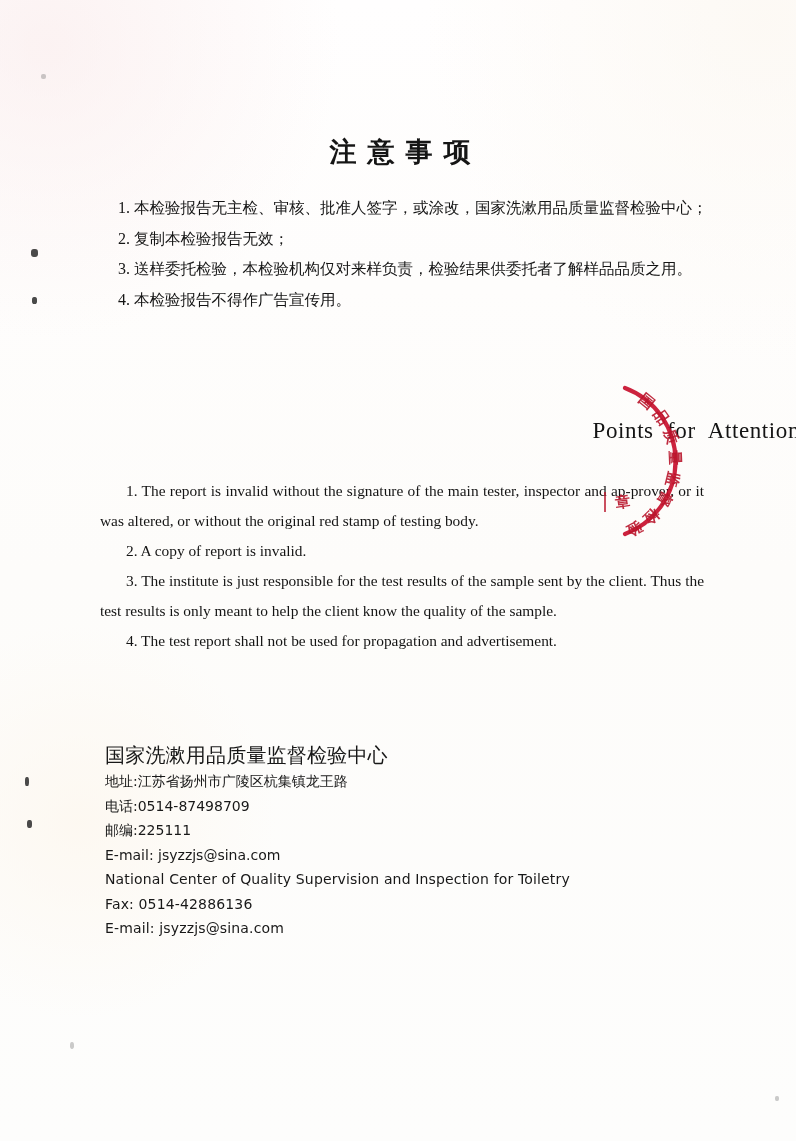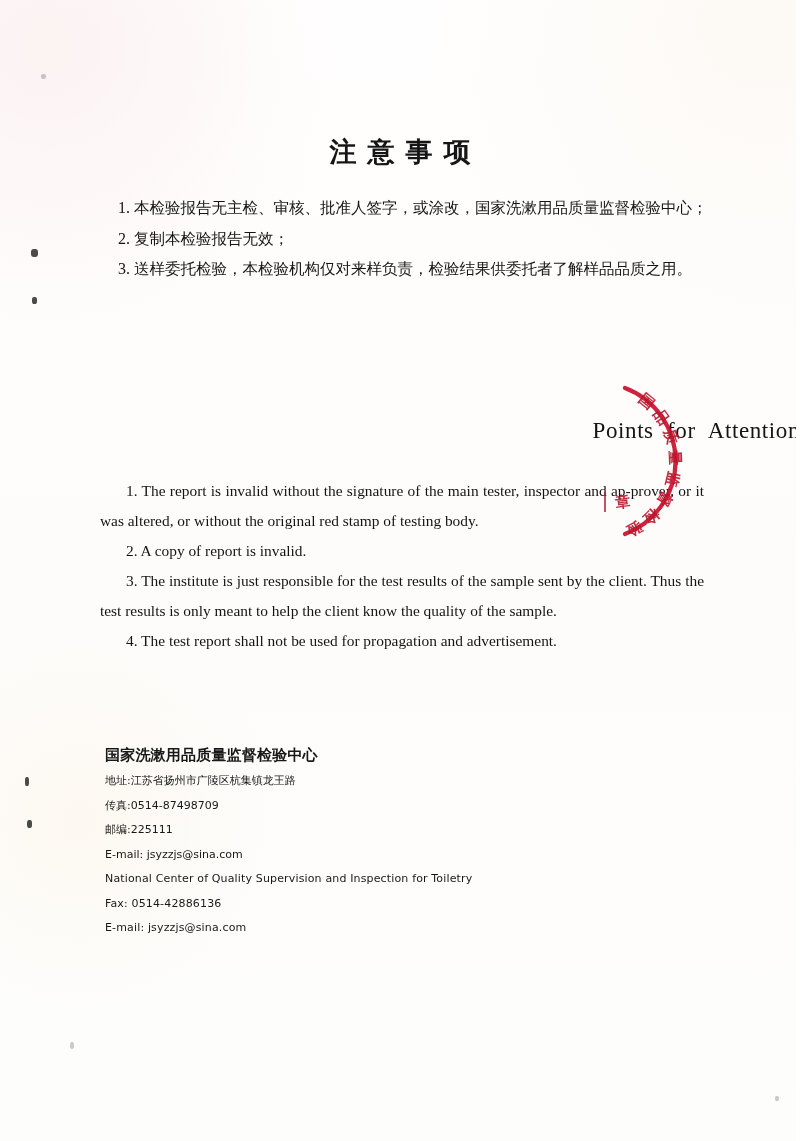--- a/index.html
+++ b/index.html
@@ -105,27 +105,27 @@
   .footer {
     position: absolute;
     top: 742px;
     left: 105px;
     width: 620px;
     font-family: "DejaVu Sans", "Liberation Sans", sans-serif;
     color: #181818;
   }
   .footer .line {
     display: block;
-    font-size: 11px;
+    font-size: 14px;
     line-height: 24.5px;
     white-space: nowrap;
   }
   .footer .line.org-cn {
-    font-weight: 700;
-    font-size: 15px;
+    font-weight: 400;
+    font-size: 20px;
     line-height: 27px;
     letter-spacing: 0.2px;
   }
   .footer .line.en {
     letter-spacing: 0.15px;
   }
 
   
   .stamp {
     position: absolute;
@@ -162,20 +162,23 @@
   <div class="cn-list">
     <div class="cn-item">
       <span class="num">1.</span><span>本检验报告无主检、审核、批准人签字，或涂改，国家洗漱用品质量监督检验中心；</span>
     </div>
     <div class="cn-item">
       <span class="num">2.</span><span>复制本检验报告无效；</span>
     </div>
     <div class="cn-item">
       <span class="num">3.</span><span>送样委托检验，本检验机构仅对来样负责，检验结果供委托者了解样品品质之用。</span>
     </div>
+    <div class="cn-item">
+      <span class="num">4.</span><span>本检验报告不得作广告宣传用。</span>
+    </div>
   </div>
 
   <div class="en-title">Points for Attention</div>
 
   <div class="en-body">
     <p class="en-para two-line">1. The report is invalid without the signature of the main tester, inspector and ap-prover, or it was altered, or without the original red stamp of testing body.</p>
     <p class="en-para">2. A copy of report is invalid.</p>
     <p class="en-para two-line">3. The institute is just responsible for the test results of the sample sent by the client. Thus the test results is only meant to help the client know the quality of the sample.</p>
     <p class="en-para">4. The test report shall not be used for propagation and advertisement.</p>
   </div>
@@ -194,21 +197,21 @@
 
       <text x="83" y="128" class="stamp-char" fill="#b9162c" opacity="0.9" font-size="21" transform="rotate(-8 83 128)">章</text>
 
       <path d="M 72 112 L 72 132" stroke="#b9162c" stroke-width="2" opacity="0.75"></path>
     </svg>
   </div>
 
   <div class="footer">
     <span class="line org-cn">国家洗漱用品质量监督检验中心</span>
     <span class="line">地址:江苏省扬州市广陵区杭集镇龙王路</span>
-    <span class="line">传真:0514-87498709</span>
+    <span class="line">电话:0514-87498709</span>
     <span class="line">邮编:225111</span>
     <span class="line">E-mail: jsyzzjs@sina.com</span>
     <span class="line en">National Center of Quality Supervision and Inspection for Toiletry</span>
     <span class="line en">Fax: 0514-42886136</span>
     <span class="line en">E-mail: jsyzzjs@sina.com</span>
   </div>
 
   <div class="speck" style="left:31px; top:249px; width:7px; height:8px;"></div>
   <div class="speck" style="left:32px; top:297px; width:5px; height:7px;"></div>
   <div class="speck" style="left:25px; top:777px; width:4px; height:9px;"></div>

